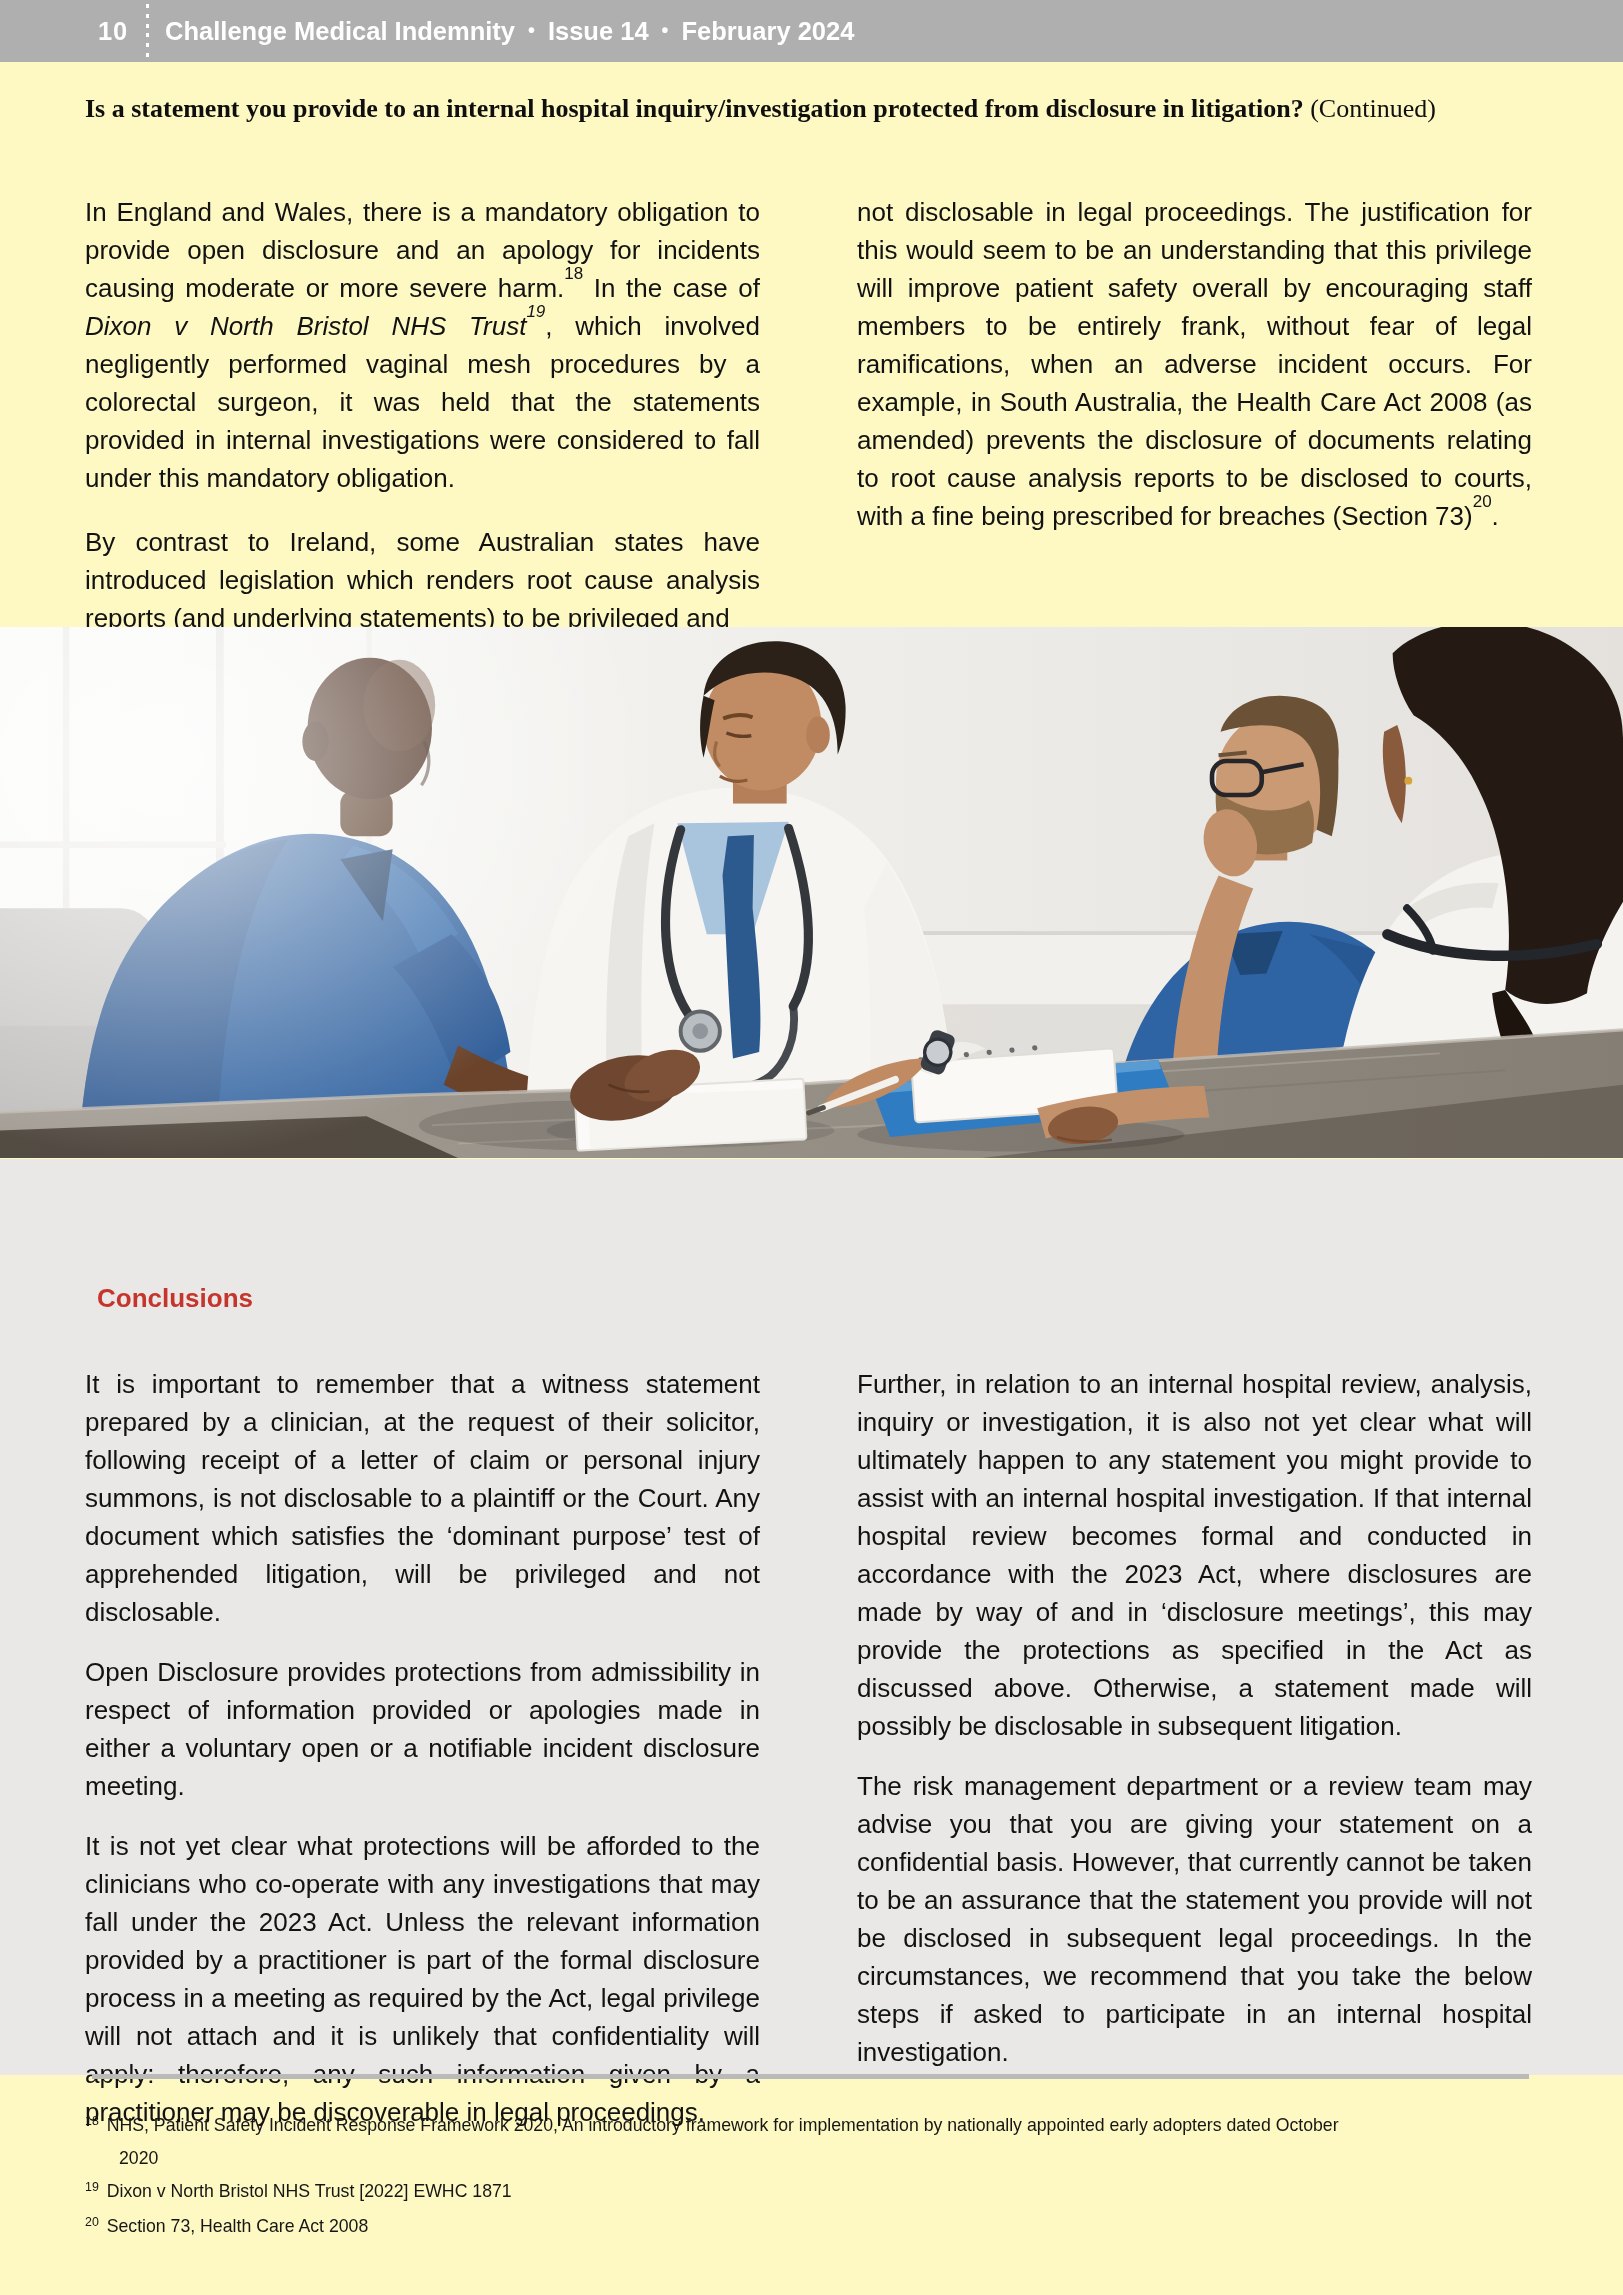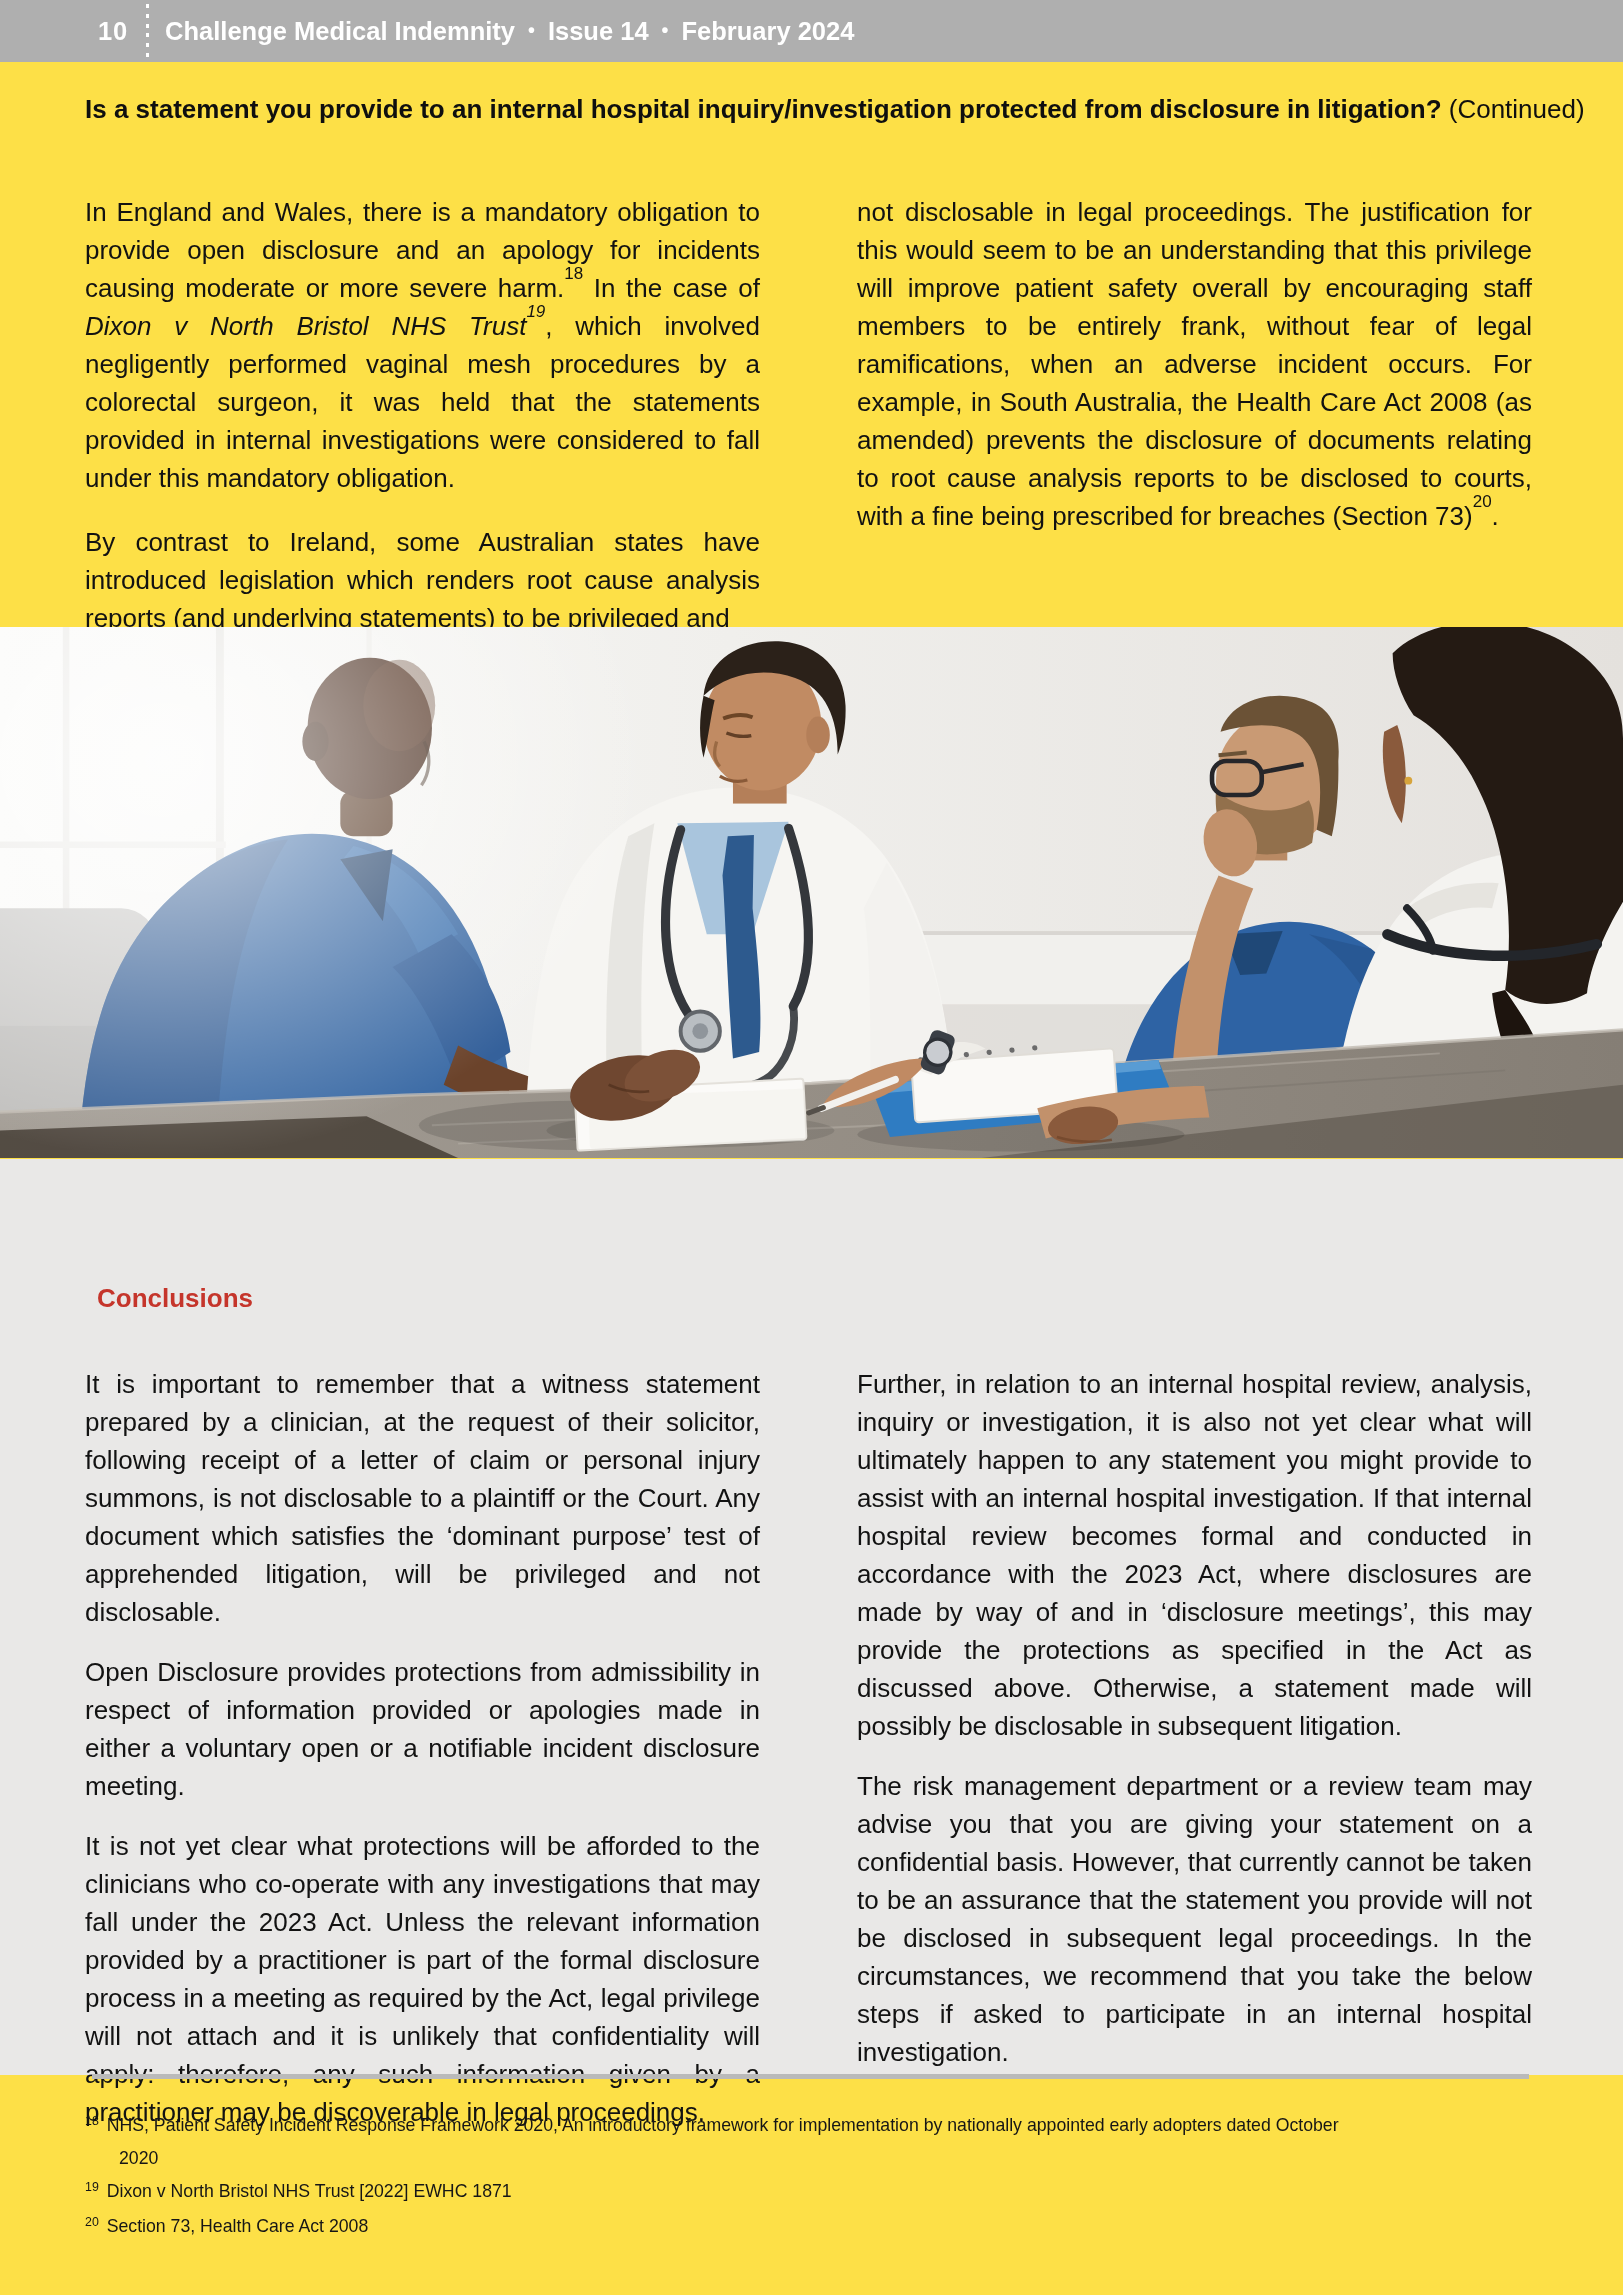--- a/index.html
+++ b/index.html
@@ -1,30 +1,30 @@
 <!DOCTYPE html>
 <html style="font-size:10.5px"><head>
 <meta charset="utf-8">
 <style>
   html,body{margin:0;padding:0;background:#ffffff;}
   .page{
-    position:relative;width:1623px;height:2295px;background:#fde047;
+    position:relative;width:1623px;height:2295px;background:#fef9c3;
     font-family:"Liberation Sans",sans-serif;color:#141414;overflow:hidden;
   }
   
   .topbar{position:absolute;top:0;left:0;width:1623px;height:62px;background:#AFAFAF;
     display:flex;align-items:center;}
   .topbar .pagenum{font-weight:bold;color:#ffffff;font-size:25.5px;margin-left:98px;letter-spacing:0.7px;}
   .topbar .dotrule{width:3.3px;height:54px;margin:0 15.7px 0 18.3px;
     background:repeating-linear-gradient(to bottom,#ffffff 0 3.9px,rgba(255,255,255,0) 3.9px 9.8px);}
   .topbar .bartitle{color:#ffffff;font-weight:bold;font-size:25.5px;display:flex;align-items:center;}
   .topbar .bullet{font-size:19.6px;margin:0 13px;line-height:1;}
   
   .headline{position:absolute;top:94px;left:85px;width:1453px;font-size:26px;font-weight:bold;
-    white-space:nowrap;color:#0f0f0f;}
+    white-space:nowrap;color:#0f0f0f;font-family:Liberation Serif, serif;}
   .headline .cont{font-weight:normal;}
   
   .cols{position:absolute;display:flex;gap:97px;}
   .col{width:675px;font-size:26px;line-height:38px;text-align:justify;color:#121212;margin-top:24px;}
   .col p{margin:0 0 26px 0;}
   .cols2 .col p{margin:0 0 22px 0;}
   .col .it{font-style:italic;}
   sup.ref{font-size:17px;line-height:0;position:relative;top:-8.5px;}
   .cols1{top:169px;left:85px;}
   

